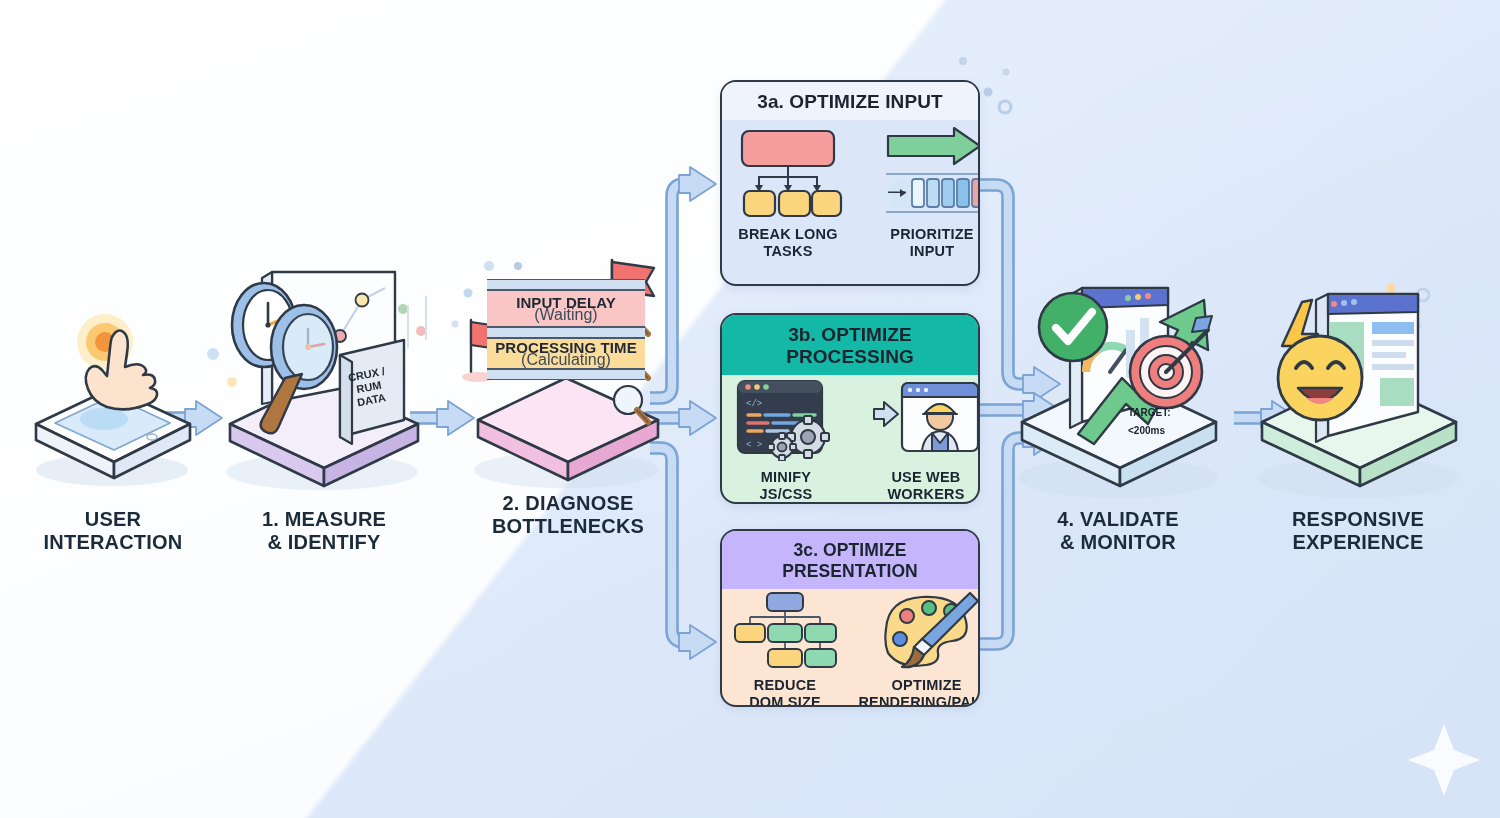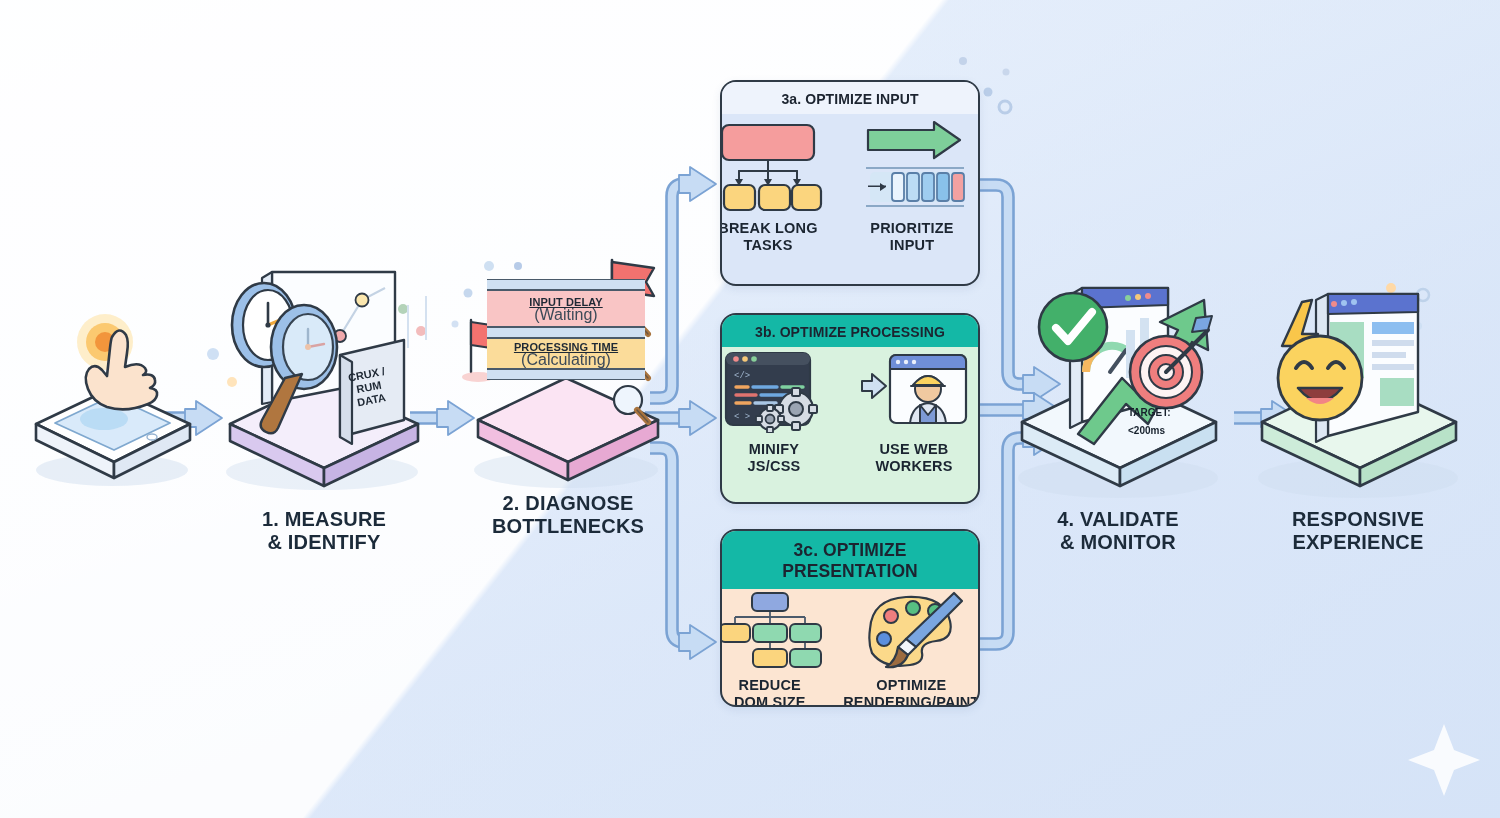--- a/index.html
+++ b/index.html
@@ -15,40 +15,40 @@
     pointer-events:none;}
   svg.art{position:absolute;left:0;top:0;width:1500px;height:818px;overflow:visible;}
 
   
   .steplabel{position:absolute;text-align:center;font-weight:bold;color:#1c2b3a;
     font-size:20px;line-height:23px;letter-spacing:.2px;white-space:pre-line;}
 
   
   .panel{position:absolute;border:2.4px solid #2f3a46;border-radius:16px;overflow:hidden;
     box-shadow:0 3px 9px rgba(60,90,140,.10);}
-  .panel .ptitle{text-align:center;font-weight:bold;color:#1c2430;font-size:14px;
+  .panel .ptitle{text-align:center;font-weight:bold;color:#1c2430;font-size:19px;
     padding:9px 4px 7px;letter-spacing:.1px;}
-  .panel .pbody{display:flex;justify-content:flex-end;align-items:flex-start;
+  .panel .pbody{display:flex;justify-content:space-between;align-items:flex-start;
     padding:6px 10px 10px;gap:32px;}
   .cell{display:flex;flex-direction:column;align-items:center;width:48%;}
   .cell .cap{margin-top:8px;text-align:center;font-weight:bold;color:#1b2531;
     font-size:14.5px;line-height:17px;white-space:pre-line;letter-spacing:.2px;}
 
   #panel-a{left:720px;top:80px;width:256px;height:202px;background:#dbe6f8;}
   #panel-a .ptitle{background:#eef3fc;}
   #panel-b{left:720px;top:313px;width:256px;height:187px;background:#d9f2df;}
   #panel-b .ptitle{background:#14b8a6;}
   #panel-c{left:720px;top:529px;width:256px;height:174px;background:#fce5d2;}
-  #panel-c .ptitle{background:#14b8a6;}
+  #panel-c .ptitle{background:#c4b5fd;}
 
   
   .bandcard{position:absolute;left:487px;top:279px;width:158px;}
   .band{position:relative;border:1.6px solid #4a5a6a;border-left:none;border-right:none;
     text-align:center;}
-  .band .b1{font-weight:bold;font-size:11px;color:#1e2935;letter-spacing:.1px;line-height:13px;text-decoration:underline;}
+  .band .b1{font-weight:bold;font-size:15px;color:#1e2935;letter-spacing:.1px;line-height:13px;}
   .band .b2{font-size:16px;color:#3c4a58;line-height:12px;}
   .sep{height:9px;background:#cfe0f2;border:1.5px solid #4a5a6a;border-left:none;border-right:none;}
 
   .tgt{position:absolute;left:1128px;top:404px;width:96px;font-weight:bold;
     font-size:10px;line-height:18px;color:#16202c;white-space:pre-line;}
   .crux{position:absolute;left:338px;top:368px;width:62px;text-align:center;
     font-weight:bold;font-size:11px;line-height:13px;color:#1d2733;
     transform:rotate(-11deg);white-space:pre-line;}
 </style>
 </head>
@@ -467,20 +467,22 @@
 
     <g>
       <circle cx="1320" cy="378" r="42" fill="#fbd35f" stroke="#2f3a46" stroke-width="2.8"></circle>
       <path d="M1296 368 q8 -12 16 0" fill="none" stroke="#2f3a46" stroke-width="4" stroke-linecap="round"></path>
       <path d="M1328 368 q8 -12 16 0" fill="none" stroke="#2f3a46" stroke-width="4" stroke-linecap="round"></path>
       <path d="M1298 388 q22 26 44 0 z" fill="#8e3d3d" stroke="#2f3a46" stroke-width="2.6" stroke-linejoin="round"></path>
       <path d="M1306 398 q14 12 28 0 z" fill="#f28585"></path>
     </g>
   </svg>
 
+  <div class="steplabel" style="left:13px;top:508px;width:200px;">USER
+INTERACTION</div>
   <div class="steplabel" style="left:224px;top:508px;width:200px;">1. MEASURE
 &amp; IDENTIFY</div>
   <div class="steplabel" style="left:463px;top:492px;width:210px;">2. DIAGNOSE
 BOTTLENECKS</div>
   <div class="steplabel" style="left:1018px;top:508px;width:200px;">4. VALIDATE
 &amp; MONITOR</div>
   <div class="steplabel" style="left:1258px;top:508px;width:200px;">RESPONSIVE
 EXPERIENCE</div>
 
 </div>

